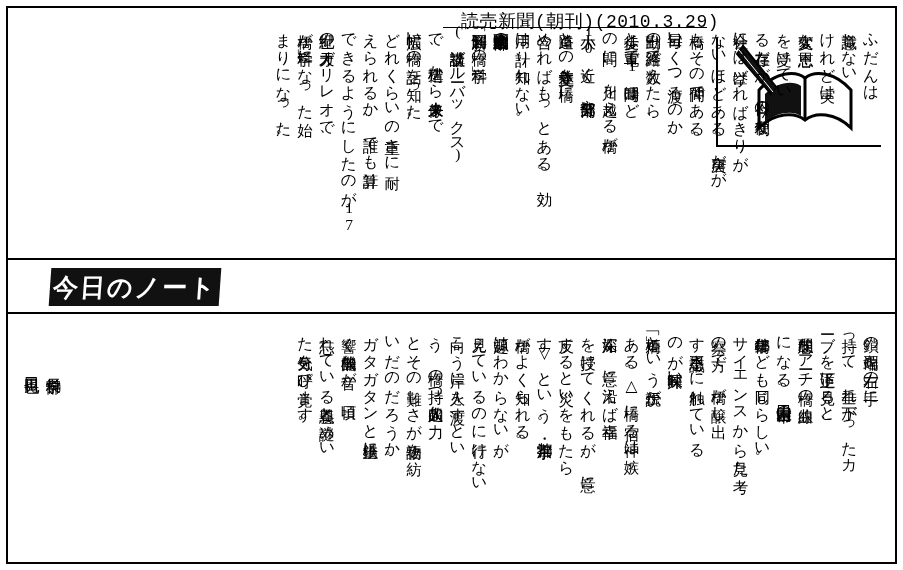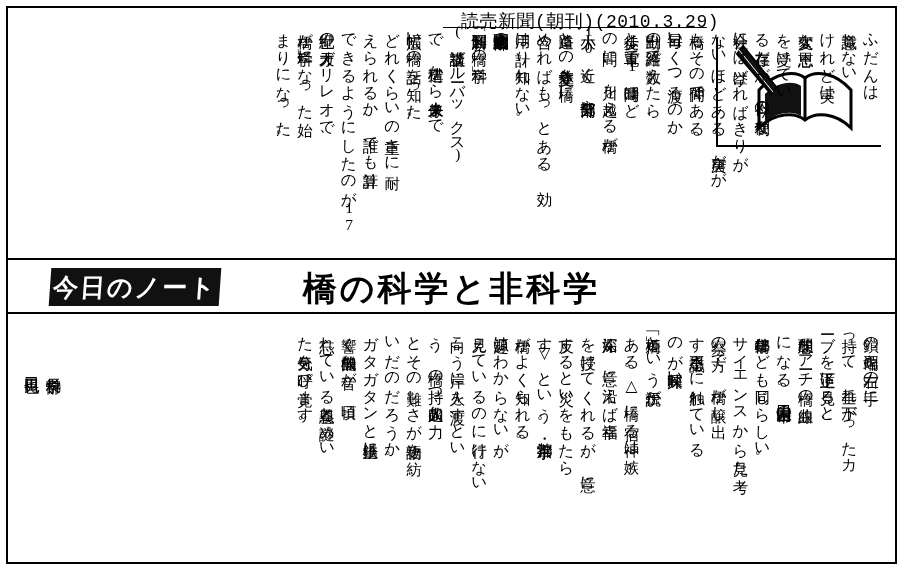--- a/index.html
+++ b/index.html
@@ -223,21 +223,20 @@
     <div class="col">えられるか、誰でも計算</div>
     <div class="col">できるようにしたのが17</div>
     <div class="col">世紀の天才ガリレオで、</div>
     <div class="col">橋が「科学」になった始</div>
     <div class="col">まりになった。</div>
   </div>
 
   <div class="band">
     <div class="band-rule-top"></div>
     <div class="kyo-logo">今日のノート</div>
-    <div class="headline">橋の科学と非科学</div>
     <div class="band-rule-bottom"></div>
   </div>
 
   <div class="bottom-block">
     <div class="col">鎖の両端を左右の手に</div>
     <div class="col">持って、垂れ下がったカ</div>
     <div class="col">ーブを上下逆に見ると、</div>
     <div class="col">理想的なアーチ橋の曲線</div>
     <div class="col">になる。山口県岩国市の</div>
     <div class="col">錦帯橋なども同じらしい。</div>

